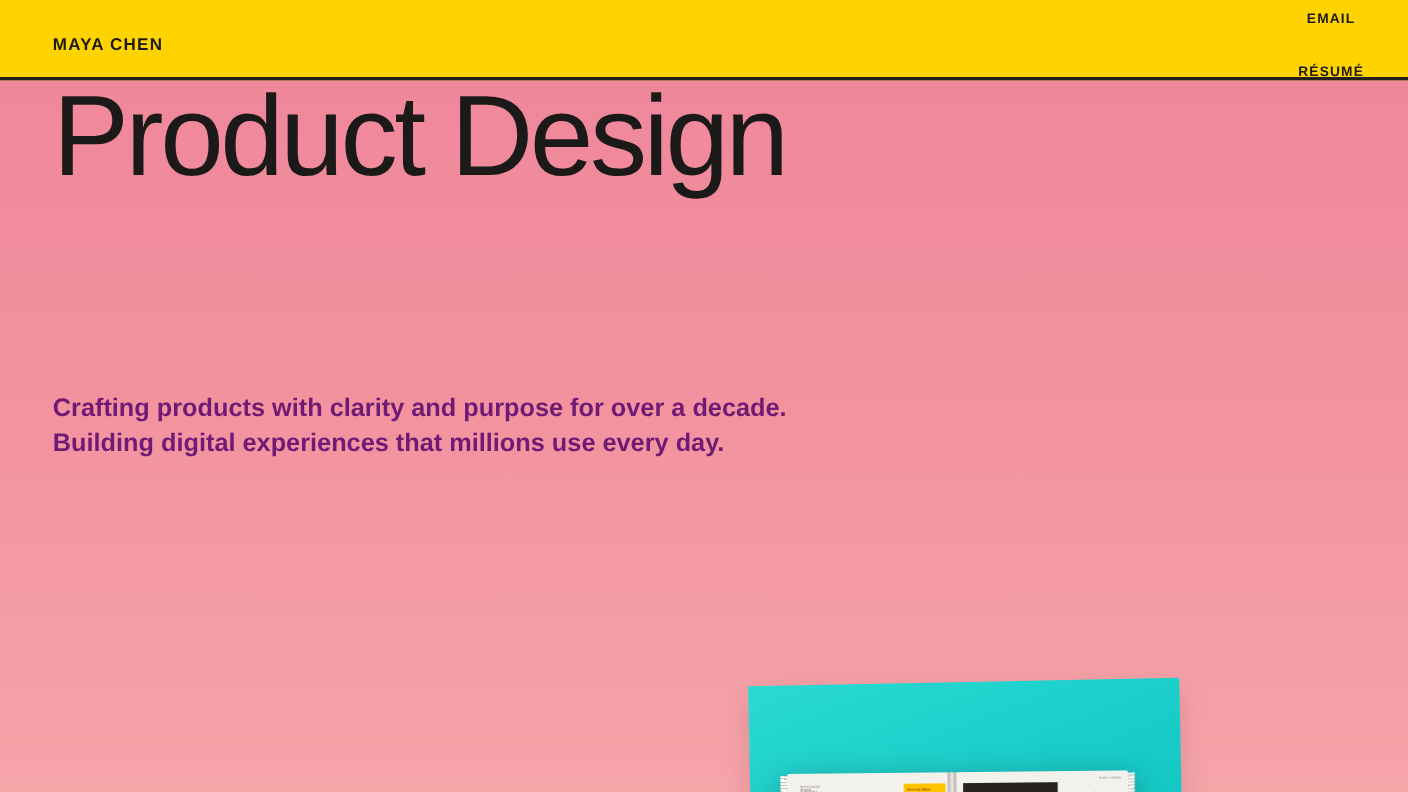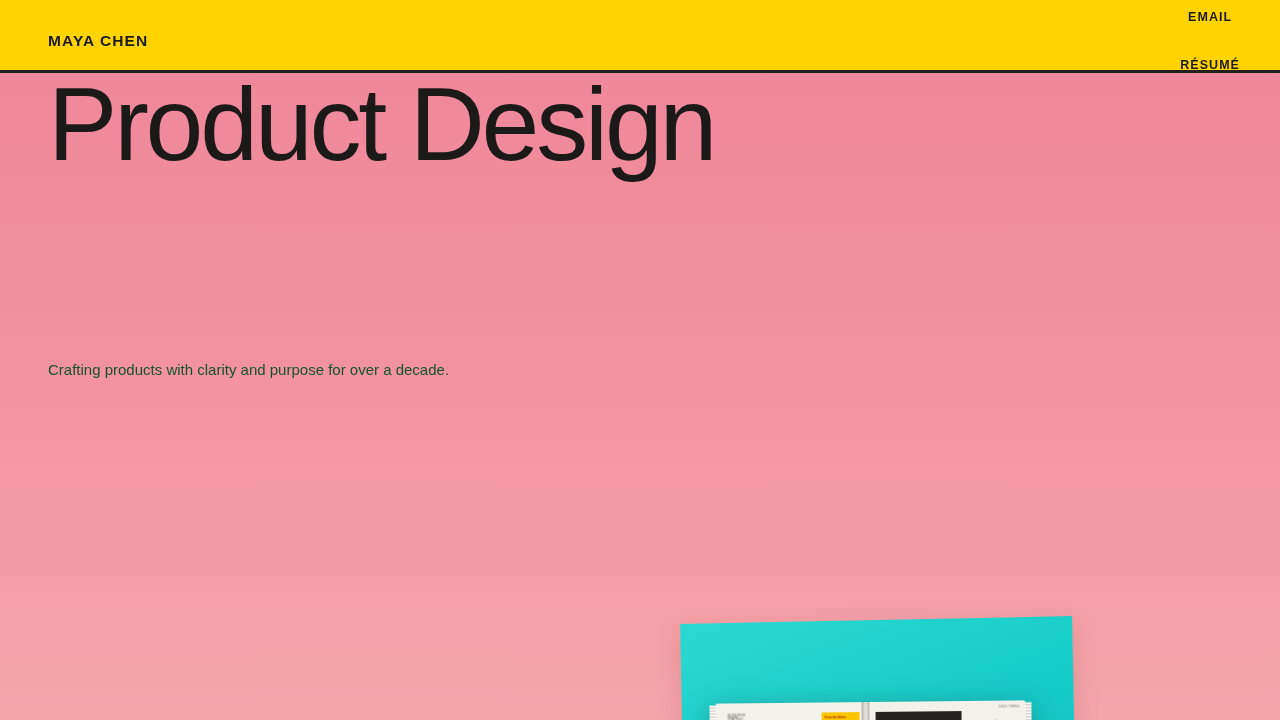--- a/index.html
+++ b/index.html
@@ -42,22 +42,23 @@
     font-size:104px; line-height:0.96;
     font-weight:normal; color:#1c1a19;
     letter-spacing:-3.2px;
     z-index:20;
   }
   .headline .line { display:block; white-space:nowrap; }
   .amp { color:#5d3e3a; }
 
   .subtitle {
     position:absolute; left:48px; top:354px;
-    font-size:15px; line-height:32px; color:#14532d;
+    font-size:23px; line-height:32px; color:#701a75;
     z-index:20;
+    font-weight:bold;
   }
   .subtitle span { display:block; white-space:nowrap; }
 
   
   .mockup { position:absolute; left:660px; top:540px; width:480px; height:200px; z-index:10; }
   .teal-card {
     position:absolute; left:22px; top:22px; width:392px; height:190px;
     background:linear-gradient(160deg,#2ad9d2 0%, #16cbc8 60%, #10c2c0 100%);
     transform:rotate(-1.15deg);
     box-shadow:0 10px 26px rgba(90,40,50,0.16);
@@ -157,20 +158,21 @@
   </div>
 
 </div>
 
 <h1 class="headline">
   <span class="line">Product Design</span>
 </h1>
 
 <p class="subtitle">
   <span>Crafting products with clarity and purpose for over a decade.</span>
+  <span>Building digital experiences that millions use every day.</span>
 </p>
 
 <header class="site-header">
   <div class="brand">MAYA CHEN</div>
   <nav class="nav">
     <a class="nav-link" href="#">EMAIL</a>
     <a class="nav-link" href="#">RÉSUMÉ</a>
   </nav>
 </header>
 

